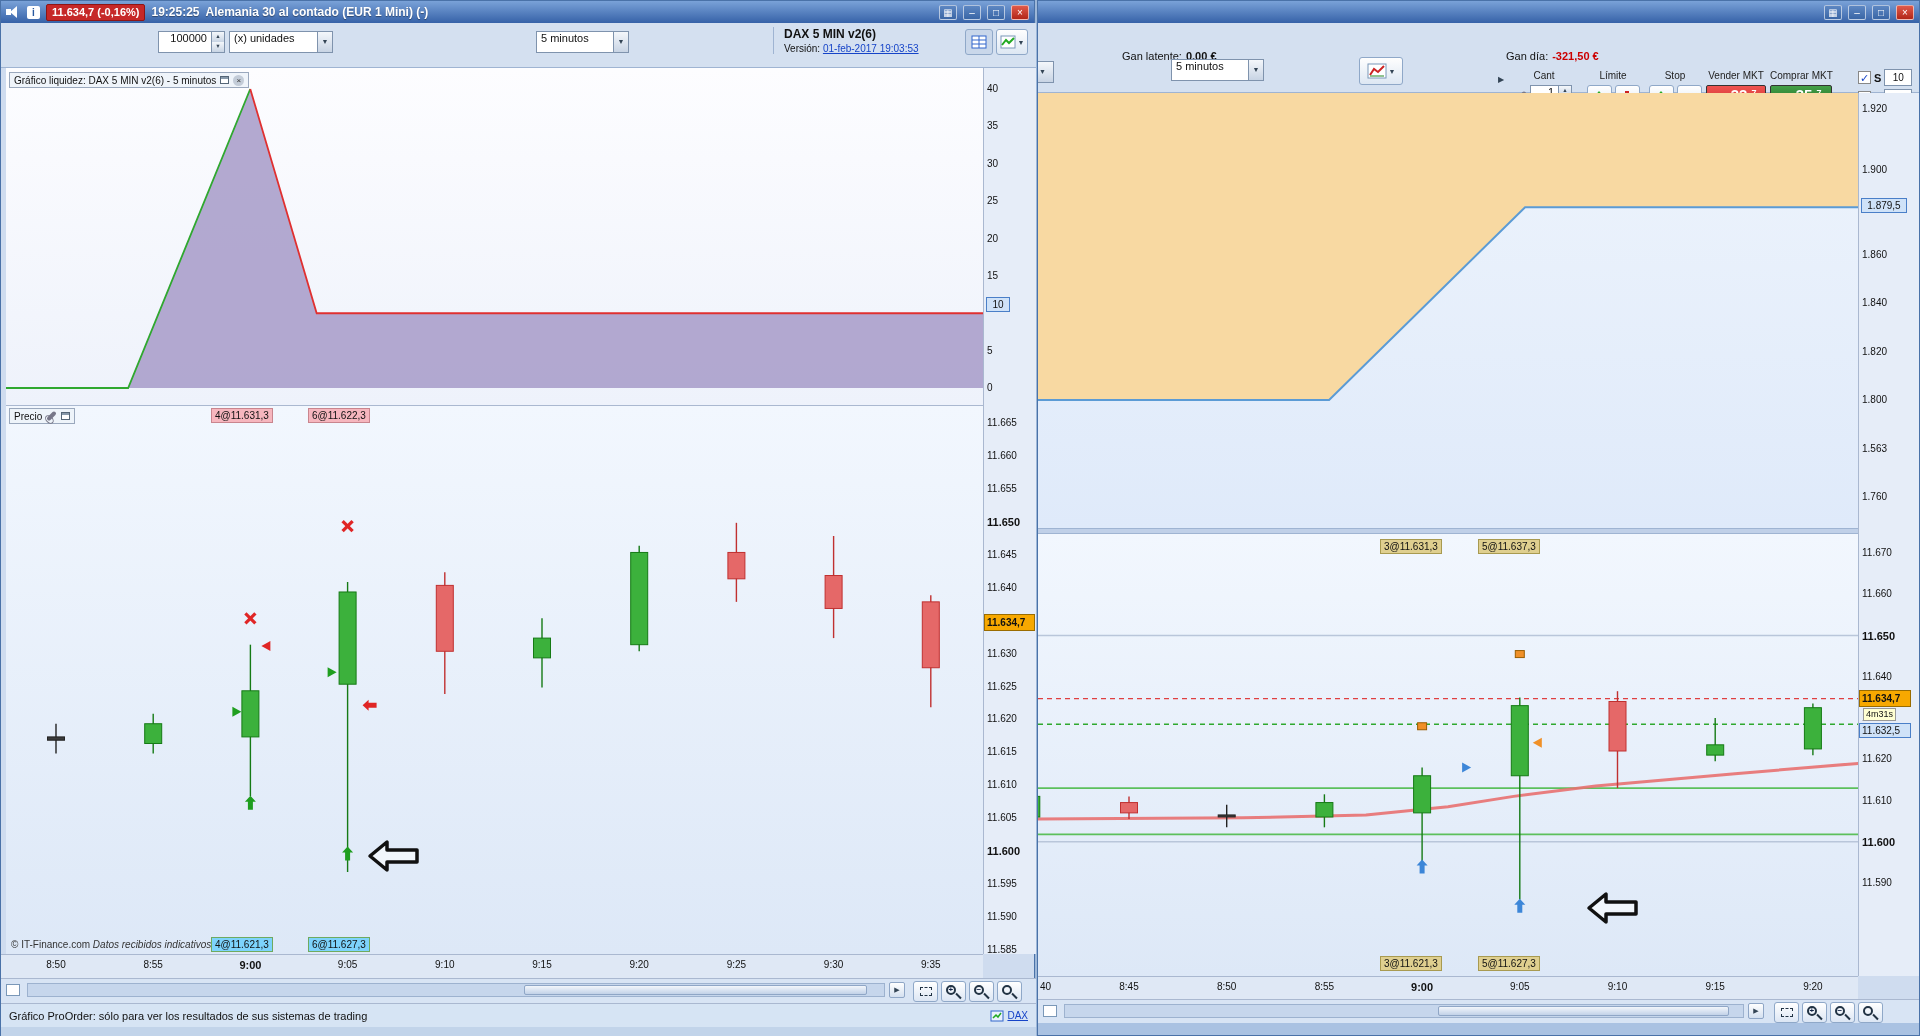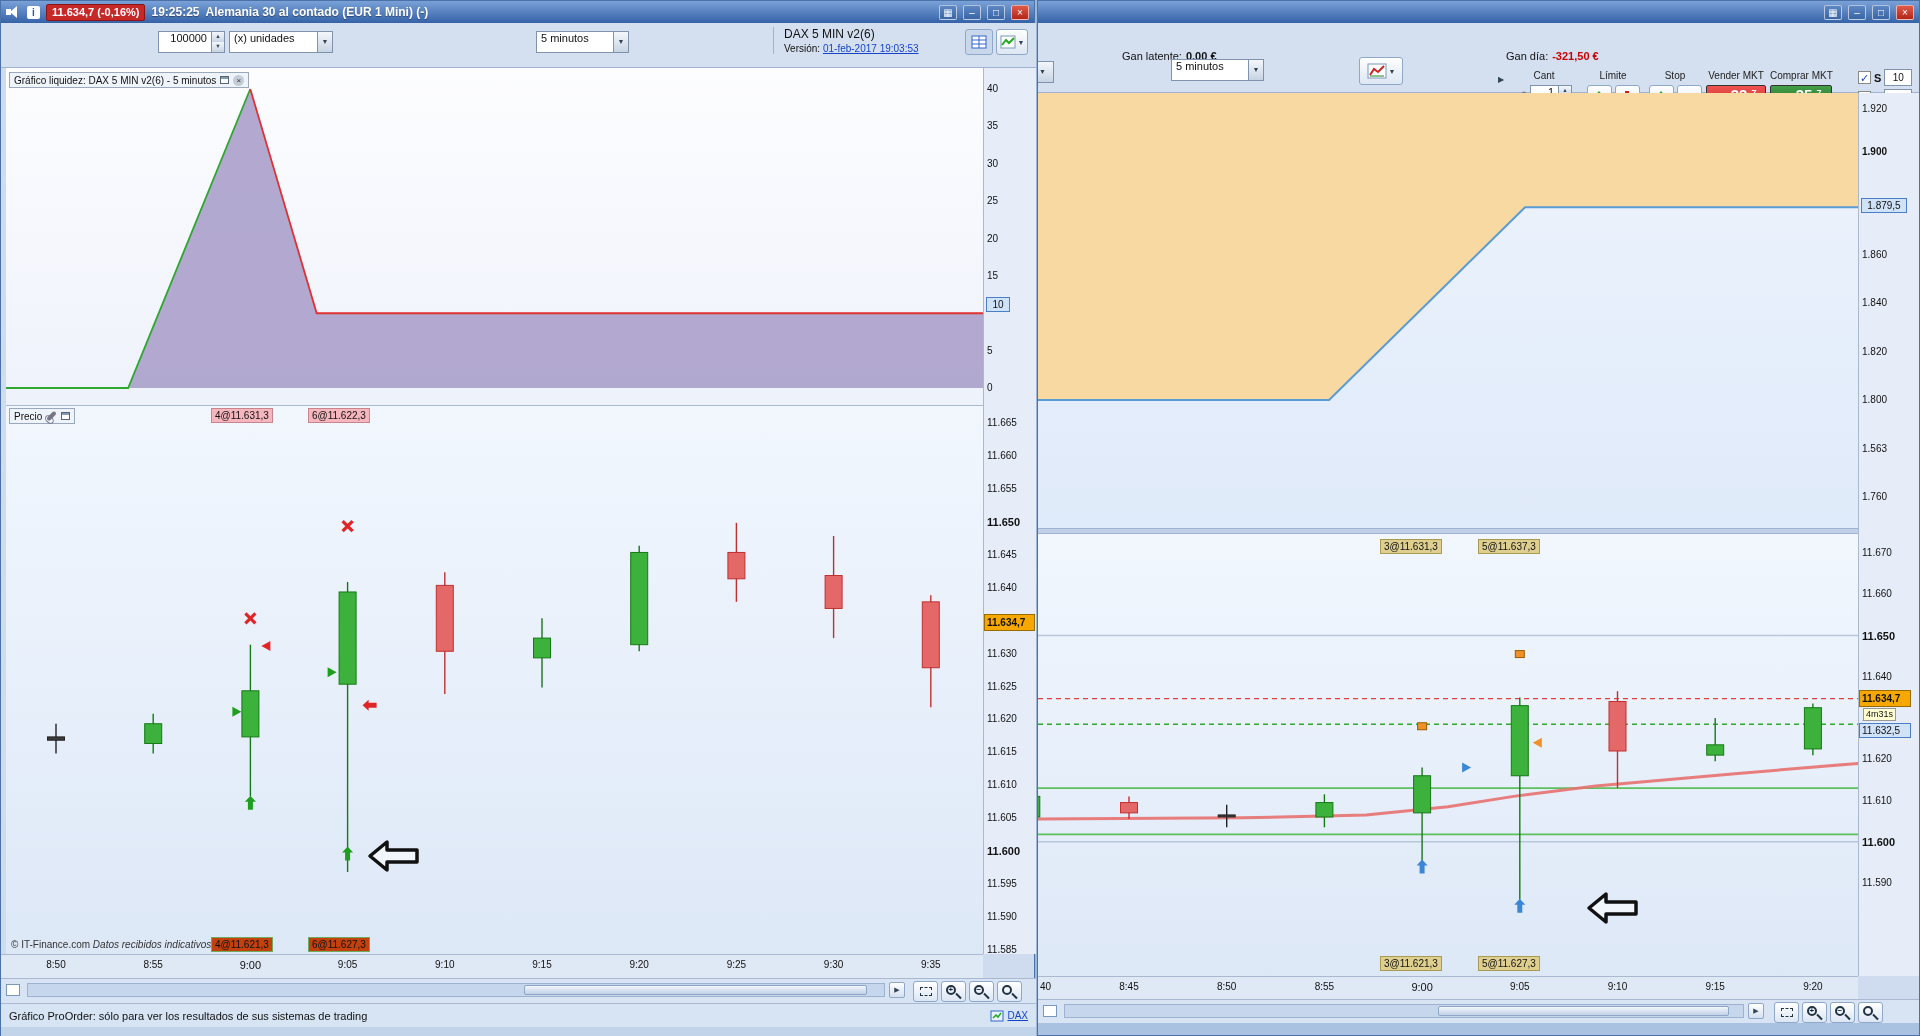--- a/index.html
+++ b/index.html
@@ -31,28 +31,28 @@
 
 .chartsvg{position:absolute;display:block}
 .overlabel{position:absolute;display:flex;align-items:center;gap:4px;background:rgba(238,243,250,.92);border:1px solid #9aa8bd;font-size:10px;padding:1px 4px;height:16px;white-space:nowrap}
 .mini-win{width:9px;height:8px;border:1px solid #567;background:#fff;position:relative}
 .mini-win::before{content:"";position:absolute;left:0;right:0;top:0;height:2px;background:#89a}
 .mini-close{width:11px;height:11px;border-radius:50%;background:#c3ccd8;color:#333;font-size:8px;line-height:11px;text-align:center}
 .wrench{width:11px;height:4px;background:#778;transform:rotate(-45deg);border-radius:2px;position:relative}
 .wrench::before{content:"";position:absolute;left:-2px;top:-2px;width:5px;height:8px;border:1.5px solid #778;border-radius:50%}
 .trade-label{position:absolute;font-size:10px;height:15px;line-height:13px;padding:0 3px;border:1px solid;white-space:nowrap}
 .tl-pink{background:#f6b6be;border-color:#c9858e}
-.tl-green{background:#c2410c;border-color:#6faa5f}
+.tl-green{background:#7dd3fc;border-color:#6faa5f}
 .tl-tan{background:#dfcf8f;border-color:#a89a50}
 .axis{position:absolute;background:#e6edf8;border-left:1px solid #aab8d0;overflow:hidden}
 .ytick{position:absolute;left:3px;font-size:10px;color:#111;white-space:nowrap}
 .ytick.b{font-weight:bold;font-size:11px}
 .xaxis{position:absolute;background:#dfe8f5;border-top:1px solid #aab8d0;overflow:hidden}
 .xlab{position:absolute;top:4px;width:34px;text-align:center;font-size:10px}
-.xlab.b{font-weight:normal;font-size:11px}
+.xlab.b{font-weight:bold;font-size:11px}
 .pricebadge{position:absolute;background:#f7a800;border:1px solid #9a6c00;font-weight:bold;font-size:10px;line-height:15px;padding:0 2px;z-index:5}
 .bluebadge{position:absolute;background:#cfe2f8;border:1px solid #4a7fc8;font-size:10px;line-height:13px;padding:0 2px;z-index:5}
 .cdbadge{position:absolute;background:#ffffd2;border:1px solid #999;font-size:9px;line-height:11px;padding:0 2px;z-index:6}
 .copyright{position:absolute;font-size:10px;color:#333;white-space:nowrap}
 
 .scrollrow{position:absolute;background:#d8e4f4;border-top:1px solid #aab8d0}
 .track{position:absolute;top:4px;height:14px;background:#c6d6ec;border:1px solid #9db2cf}
 .thumb{position:absolute;top:1px;height:10px;background:linear-gradient(#f2f6fb,#c2d2e8);border:1px solid #8fa6c6;border-radius:2px}
 .sbtn{position:absolute;top:3px;width:16px;height:16px;border:1px solid #8fa6c6;background:linear-gradient(#fff,#d4e0f0);font-size:7px;text-align:center;line-height:14px;color:#345;border-radius:2px}
 .zoom{position:absolute;top:2px;width:25px;height:21px;border:1px solid #8fa8c8;background:linear-gradient(#fff,#dce6f4);border-radius:3px}
@@ -107,21 +107,21 @@
     </div>
     <div class="fld" style="left:228px;top:8px;width:104px;height:22px">
       <span class="txt">(x) unidades</span>
       <span class="ddbtn">▼</span>
     </div>
     <div class="fld" style="left:535px;top:8px;width:93px;height:22px">
       <span class="txt">5 minutos</span>
       <span class="ddbtn">▼</span>
     </div>
     <div class="abs" style="left:772px;top:4px;width:188px;border-left:1px solid #9fb4d2;padding-left:10px">
-      <div style="font-size:12px;font-weight:normal">DAX 5 MIN v2(6)</div>
+      <div style="font-size:12px;font-weight:bold">DAX 5 MIN v2(6)</div>
       <div style="font-size:10px;margin-top:2px">
         <span>Versión:</span>
         <span style="color:#1644c8;text-decoration:underline">01-feb-2017 19:03:53</span>
       </div>
     </div>
     <div class="icobtn" style="left:964px;top:6px;width:28px;height:26px;background:#c9d7ea">
       <svg width="16" height="14">
           <rect x="1" y="1" width="14" height="12" fill="#fff" stroke="#36c"></rect>
           <line x1="1" y1="5" x2="15" y2="5" stroke="#36c"></line>
           <line x1="1" y1="9" x2="15" y2="9" stroke="#36c"></line>
@@ -434,21 +434,21 @@
   <svg class="annot" style="left:548px;top:888px" width="54" height="38">
     <polygon points="3,19 20,5 20,13 50,13 50,25 20,25 20,33" fill="rgba(255,255,255,.55)" stroke="#111" stroke-width="3.5" stroke-linejoin="round"></polygon>
   </svg>
 
   <div class="axis" id="right-axis" style="left:820px;top:92px;width:63px;height:883px">
     <div class="bluebadge" style="left:2px;top:105px;width:46px;text-align:center">1.879,5</div>
     <div class="pricebadge" style="left:0;top:597px;width:52px">11.634,7</div>
     <div class="cdbadge" style="left:4px;top:615px">4m31s</div>
     <div class="bluebadge" style="left:0;top:630px;width:52px">11.632,5</div>
   <div class="ytick" style="top: 10px;">1.920</div>
-      <div class="ytick" style="top: 53px; font-weight: bold;">1.900</div>
+      <div class="ytick" style="top: 71px;">1.900</div>
       <div class="ytick" style="top: 107px;">1.880</div>
       <div class="ytick" style="top: 155.5px;">1.860</div>
       <div class="ytick" style="top: 204px;">1.840</div>
       <div class="ytick" style="top: 252.5px;">1.820</div>
       <div class="ytick" style="top: 301px;">1.800</div>
       <div class="ytick" style="top: 349.5px;">1.563</div>
       <div class="ytick" style="top: 398px;">1.760</div>
       <div class="ytick" style="top: 454px;">11.670</div>
       <div class="ytick" style="top: 495.25px;">11.660</div>
       <div class="ytick b" style="top: 536.5px;">11.650</div>

